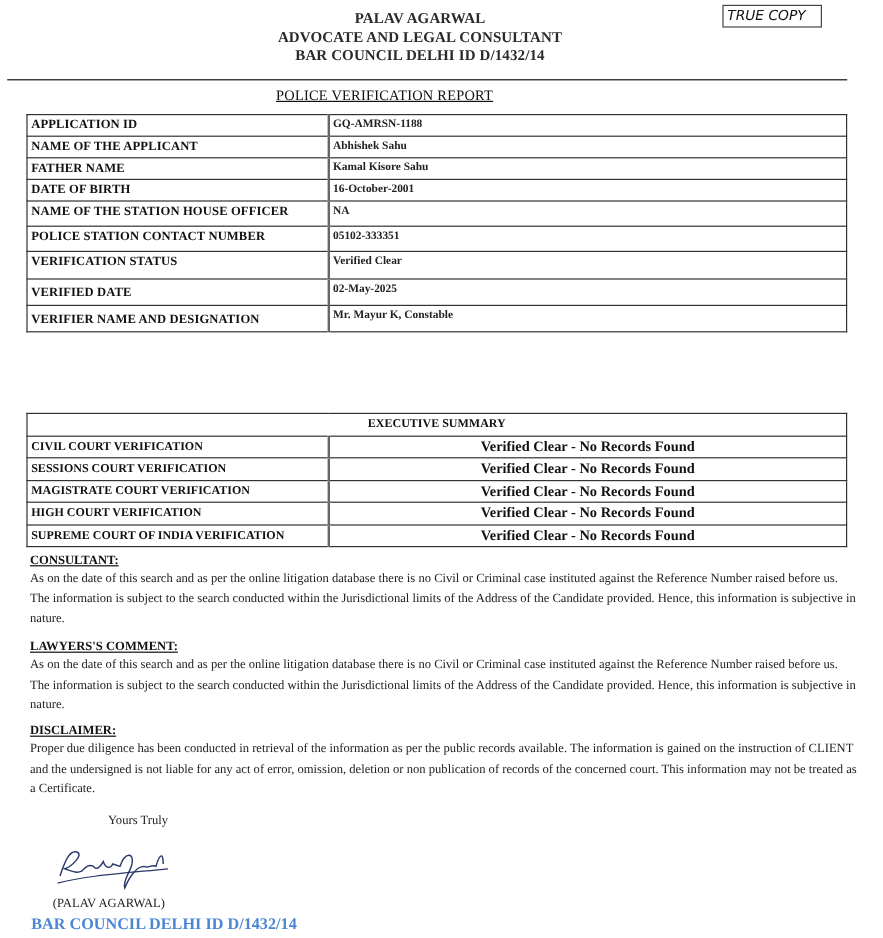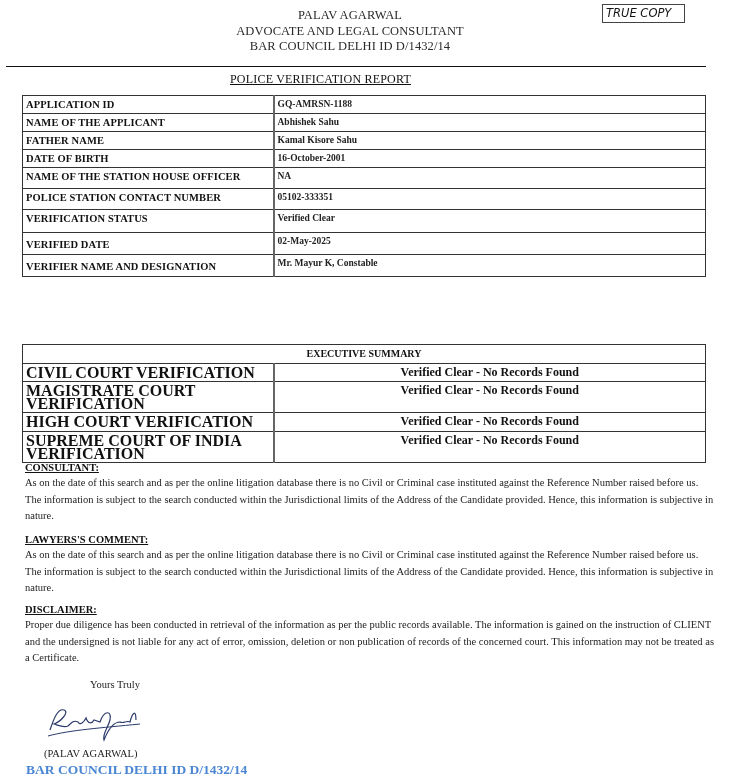--- a/index.html
+++ b/index.html
@@ -1,20 +1,20 @@
 <!DOCTYPE html>
 <html><head>
 <meta charset="utf-8">
 <style>
   * { margin: 0; padding: 0; box-sizing: border-box; }
   html, body { width: 736px; height: 782px; background: #ffffff; overflow: hidden; }
   body { position: relative; font-family: "DejaVu Serif", "Liberation Serif", serif; color: #111; }
 
   .hdr { position: absolute; left: 200px; width: 300px; text-align: center;
-         font-family: "Liberation Serif", serif; font-weight: normal; font-size: 12.5px; line-height: 15px; color: #2a2a2a; letter-spacing: 0.1px; }
+         font-family: "Liberation Serif", serif; font-weight: bold; font-size: 12.5px; line-height: 15px; color: #2a2a2a; letter-spacing: 0.1px; }
   .hdr1 { top: 8px; }
   .hdr2 { top: 24px; }
   .hdr3 { top: 39px; }
 
   .true-copy { position: absolute; left: 602px; top: 4px; width: 83px; height: 19px; border: 1.5px solid #444;
                font-family: "DejaVu Sans", sans-serif; font-style: italic; font-size: 11.5px; line-height: 16px; padding-left: 3px; color: #111; }
 
   .hr { position: absolute; left: 6px; top: 66px; width: 700px; height: 0; border-top: 1.5px solid #111; }
 
   .report-title { position: absolute; left: 230px; top: 72px; font-family: "Liberation Serif", serif; font-weight: normal; font-size: 12px;
@@ -25,21 +25,21 @@
 
   .info-table { top: 95px; }
   .info-table td.lbl { width: 251px; font-weight: bold; font-size: 10.5px; letter-spacing: 0.1px; }
   .info-table td.val { font-weight: bold; font-size: 9.5px; color: #222; }
   .info-table td.lbl, .info-table td.val { border-left-color: #333; }
   .info-table td.val { border-left: 2px solid #666; }
 
   .sum-table { top: 344px; }
   .sum-table td { height: 18.5px; padding: 2px 3px; }
   .sum-table td.head { text-align: center; font-weight: bold; font-size: 10px; }
-  .sum-table td.lbl { width: 251px; font-weight: bold; font-size: 16px; }
+  .sum-table td.lbl { width: 251px; font-weight: bold; font-size: 10px; }
   .sum-table td.val { text-align: center; font-weight: bold; font-size: 12px; border-left: 2px solid #666; }
 
   .sec-title { position: absolute; left: 25px; font-family: "Liberation Serif", serif; font-weight: bold; font-size: 10.5px;
                text-decoration: underline; color: #111; }
   .sec-body { position: absolute; left: 25px; width: 690px; font-family: "Liberation Serif", serif; font-size: 10.5px; line-height: 16.5px; color: #222; }
 
   .yours { position: absolute; left: 74px; top: 679px; font-family: "Liberation Serif", serif; font-size: 10.5px; color: #222; margin-left: 16px; }
   .signature { position: absolute; left: 40px; top: 700px; width: 110px; height: 42px; }
   .signer { position: absolute; left: 44px; top: 748px; font-family: "Liberation Serif", serif; font-size: 10.5px; color: #222; text-align: right; }
   .bar-id { position: absolute; left: 26px; top: 762px; font-family: "Liberation Serif", serif; font-weight: bold; font-size: 13.5px; color: #4a86d4; }
@@ -99,20 +99,24 @@
 <table class="sum-table">
   <tbody>
       <tr>
         <td colspan="2" class="head">EXECUTIVE SUMMARY</td>
       </tr>
   <tr>
         <td class="lbl">CIVIL COURT VERIFICATION</td>
         <td class="val">Verified Clear - No Records Found</td>
       </tr>
   <tr>
+        <td class="lbl">SESSIONS COURT VERIFICATION</td>
+        <td class="val">Verified Clear - No Records Found</td>
+      </tr>
+  <tr>
         <td class="lbl">MAGISTRATE COURT VERIFICATION</td>
         <td class="val">Verified Clear - No Records Found</td>
       </tr>
   <tr>
         <td class="lbl">HIGH COURT VERIFICATION</td>
         <td class="val">Verified Clear - No Records Found</td>
       </tr>
   <tr>
         <td class="lbl">SUPREME COURT OF INDIA VERIFICATION</td>
         <td class="val">Verified Clear - No Records Found</td>

